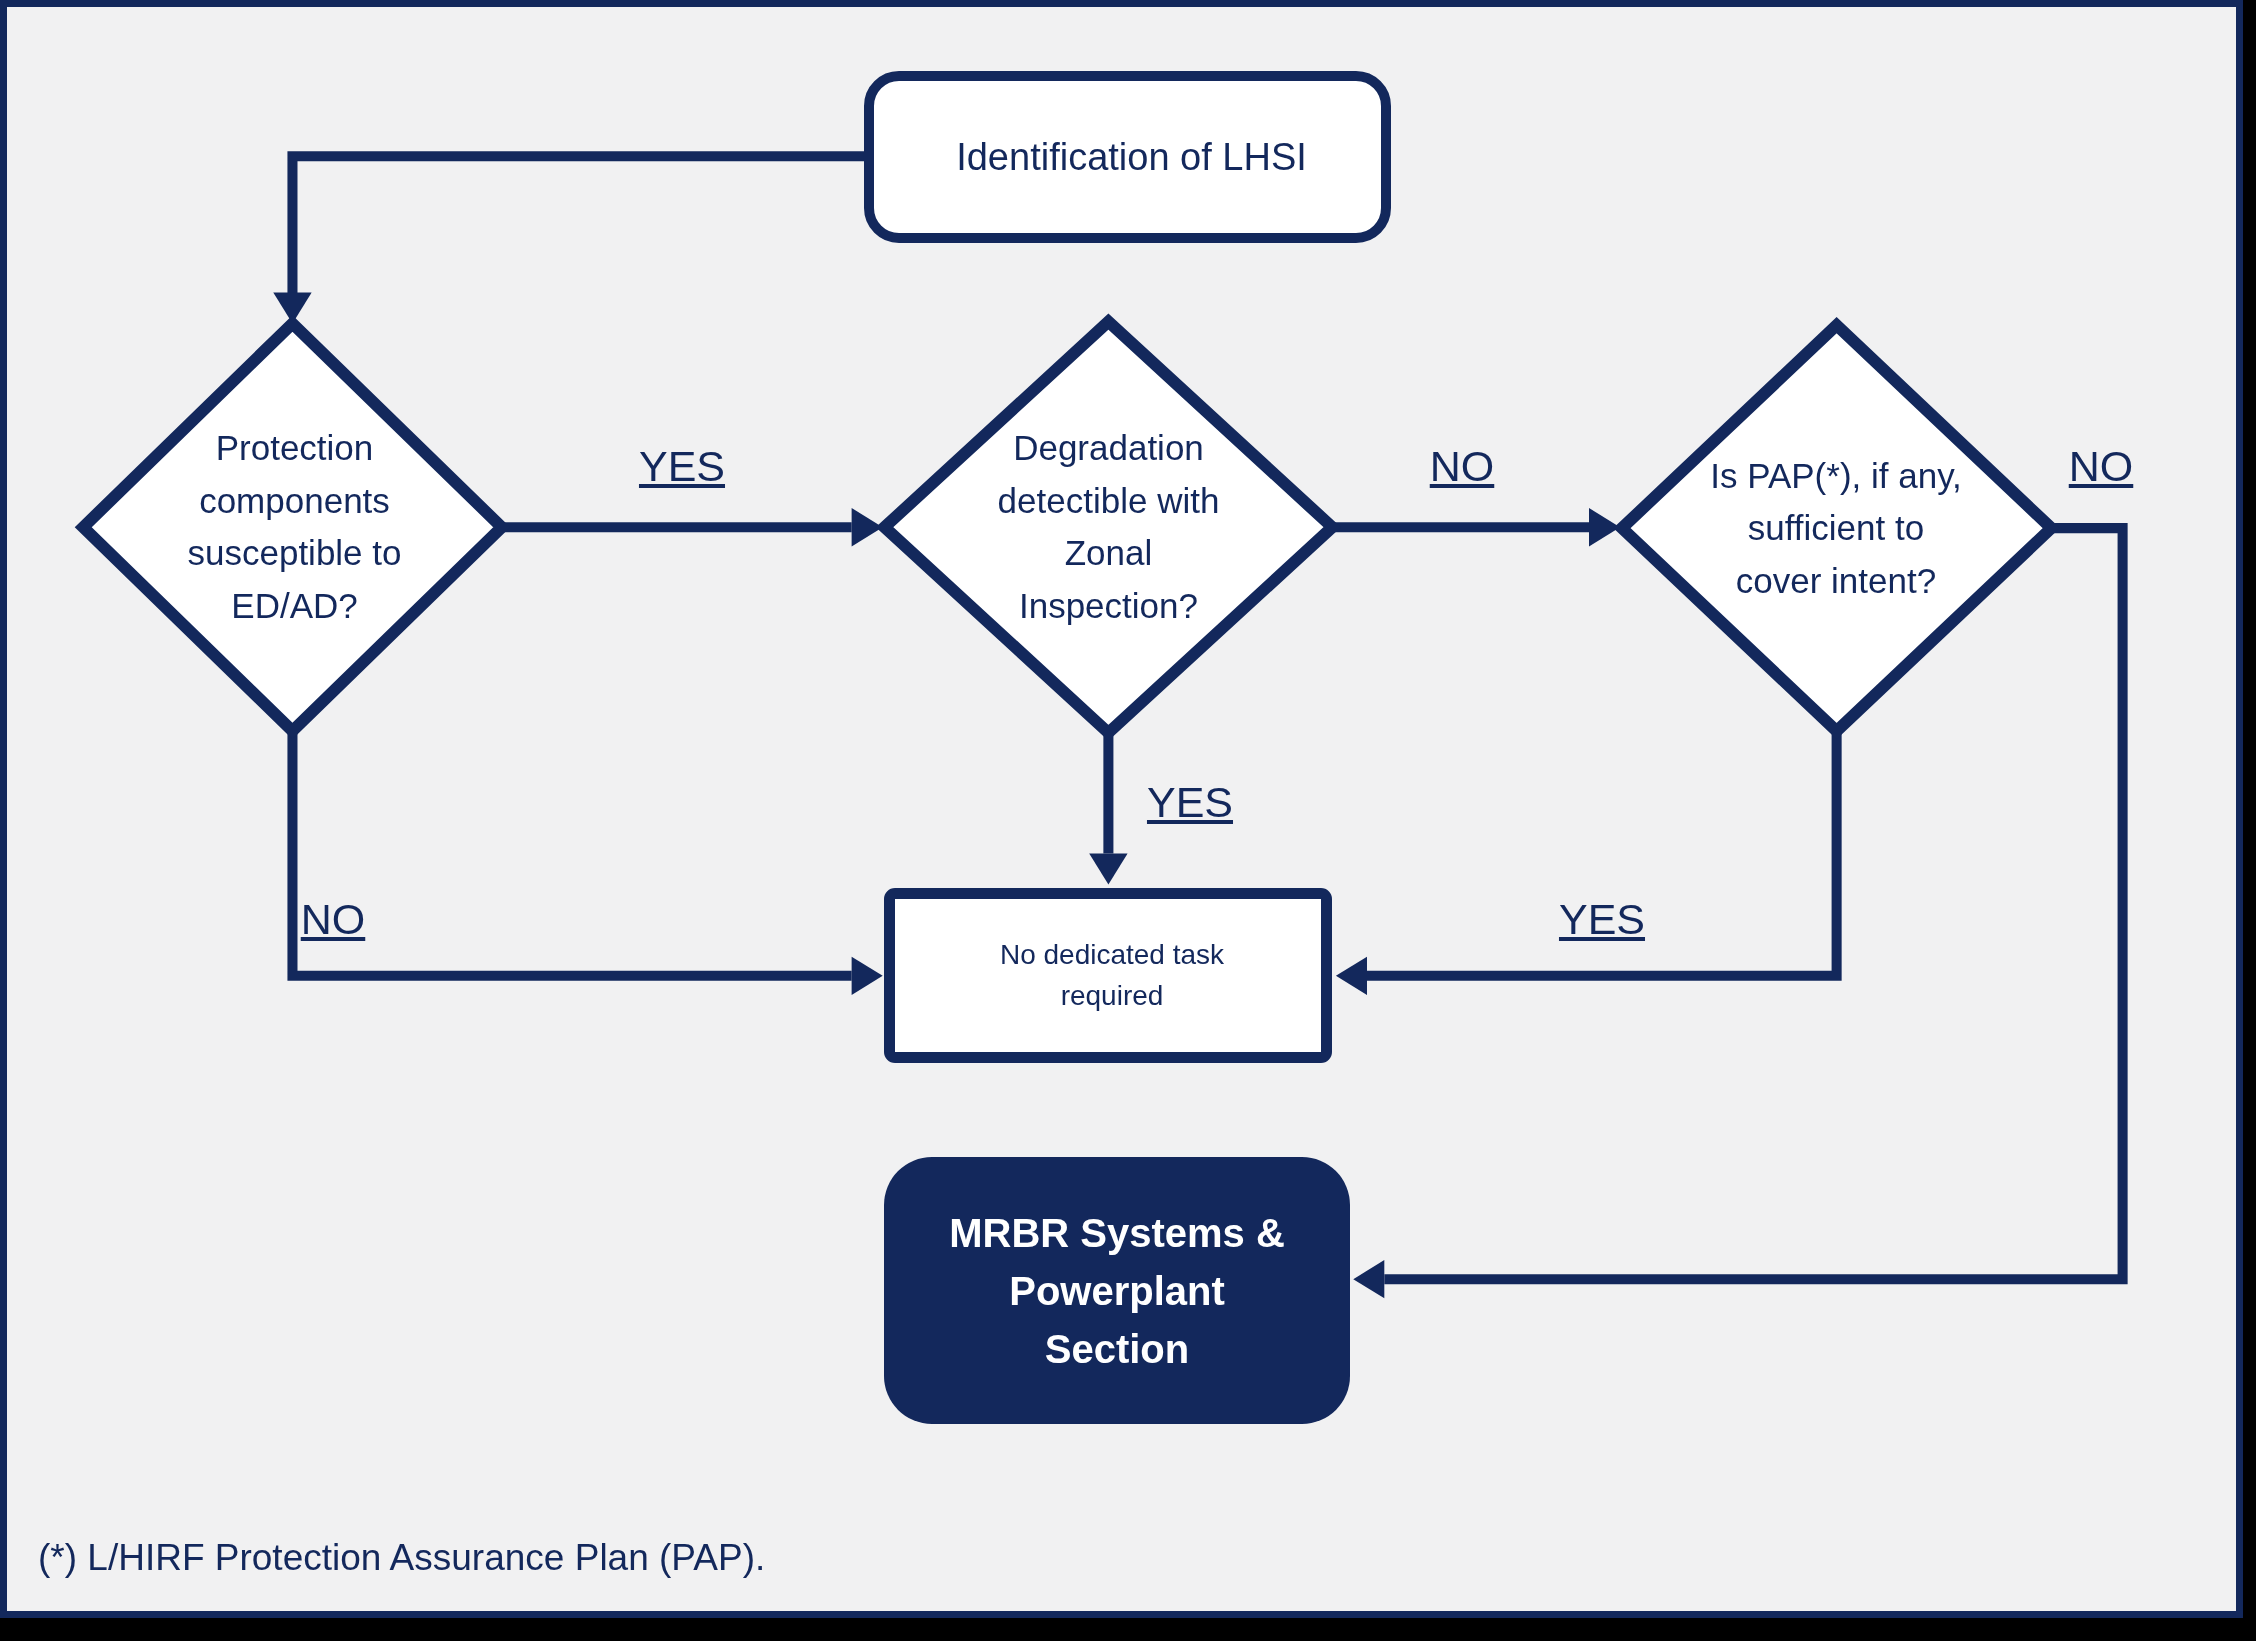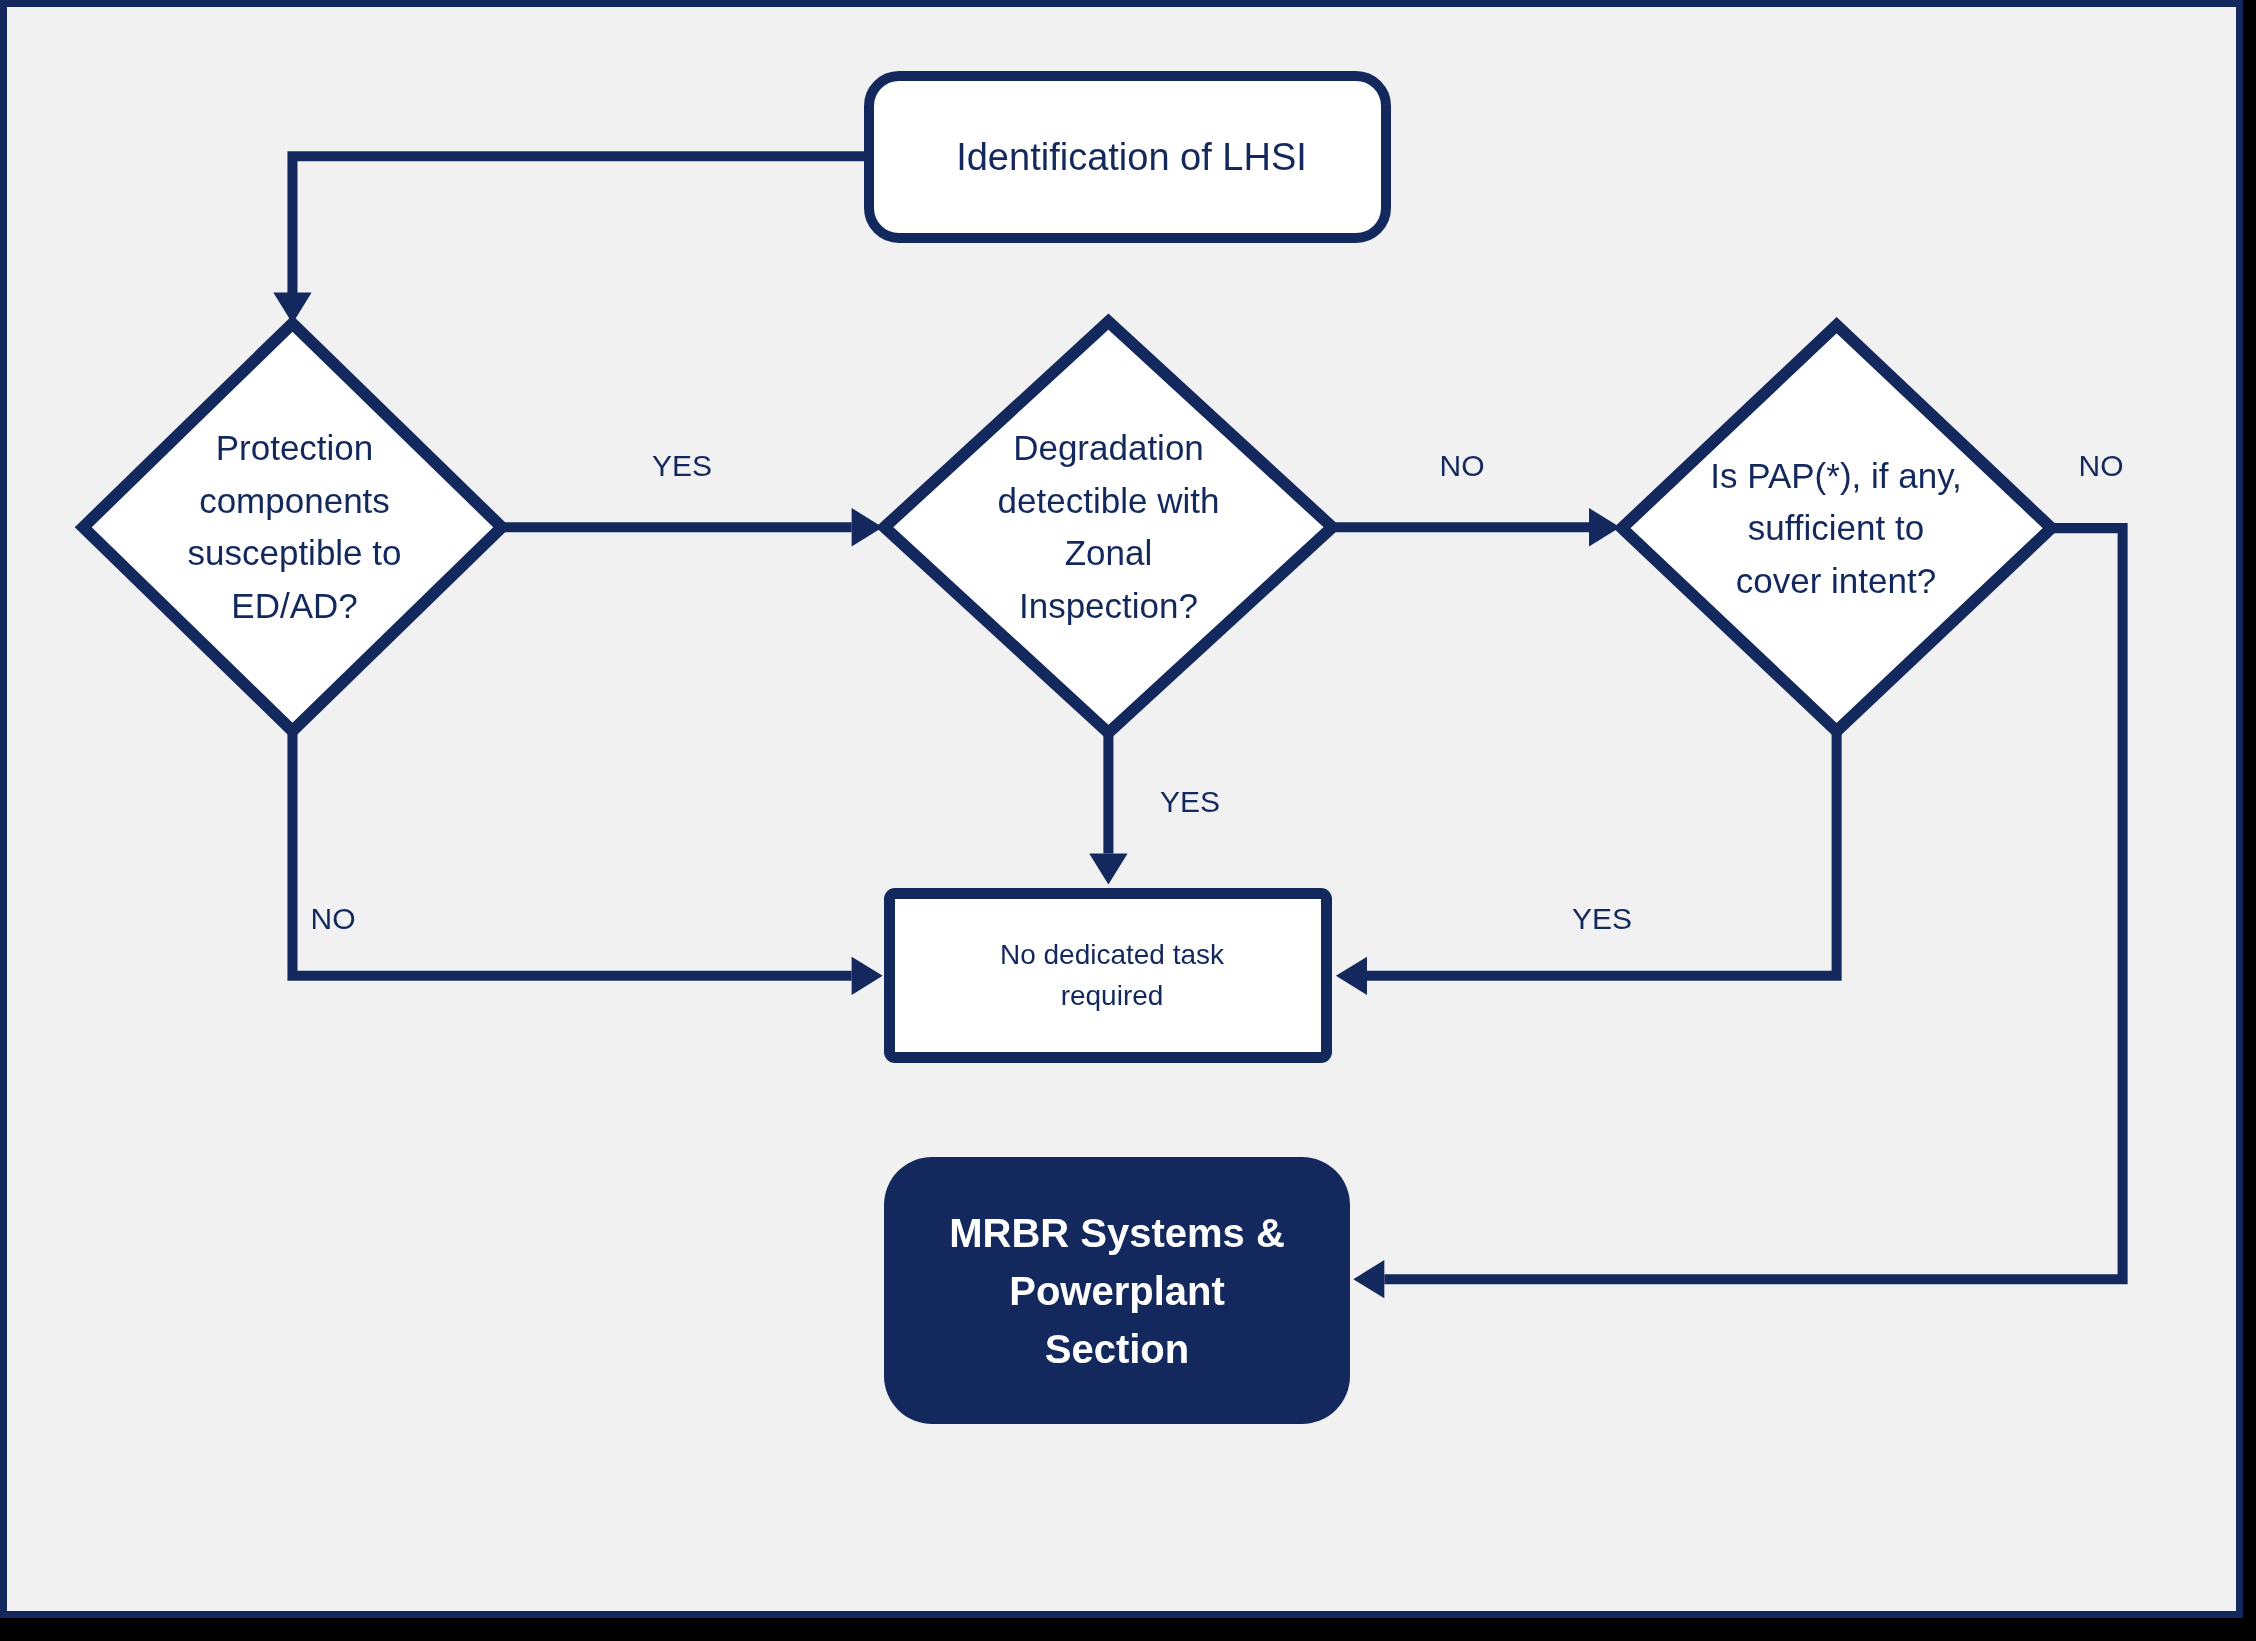--- a/index.html
+++ b/index.html
@@ -22,21 +22,21 @@
   .node-no-task{left:884px;top:888px;width:448px;height:175px;border-width:11px;border-radius:11px;
                 font-size:28px;line-height:1.45;}
   .node-mrbr{left:884px;top:1157px;width:466px;height:267px;background:var(--mrbr-fill);
              color:var(--mrbr-text);border-radius:48px;font-size:40px;font-weight:bold;line-height:1.45;}
   .diamond-text{position:absolute;display:flex;align-items:center;justify-content:center;text-align:center;
                 color:var(--navy);font-size:35px;line-height:1.5;white-space:pre-line;}
   .dt-protection{left:139px;top:408px;width:311px;height:238px;}
   .dt-zonal{left:953px;top:408px;width:311px;height:238px;}
   .dt-pap{left:1658px;top:428px;width:356px;height:201px;}
   .edge-label{position:absolute;width:146px;height:48px;display:flex;align-items:center;justify-content:center;
-              color:var(--navy);font-size:30px;}
+              color:var(--navy);font-size:43px;text-decoration:underline;}
   .el-protection-yes{left:609px;top:442px;}
   .el-zonal-no{left:1389px;top:442px;}
   .el-pap-no{left:2028px;top:442px;}
   .el-zonal-yes{left:1117px;top:778px;}
   .el-protection-no{left:260px;top:895px;}
   .el-pap-yes{left:1529px;top:895px;}
   .footnote{position:absolute;left:38px;top:1537px;color:var(--navy);font-size:37px;}
   .line{fill:none;stroke:var(--navy);stroke-width:11;}
   .shape{fill:var(--node-fill);stroke:var(--navy);stroke-width:13;}
   .arrow{fill:var(--navy);stroke:none;}
@@ -95,14 +95,15 @@
 Powerplant
 Section</div>
 
   <div class="edge-label el-protection-yes">YES</div>
   <div class="edge-label el-zonal-no">NO</div>
   <div class="edge-label el-pap-no">NO</div>
   <div class="edge-label el-zonal-yes">YES</div>
   <div class="edge-label el-protection-no">NO</div>
   <div class="edge-label el-pap-yes">YES</div>
 
+  <div class="footnote">(*) L/HIRF Protection Assurance Plan (PAP).</div>
 </div>
 
 
 </body></html>

